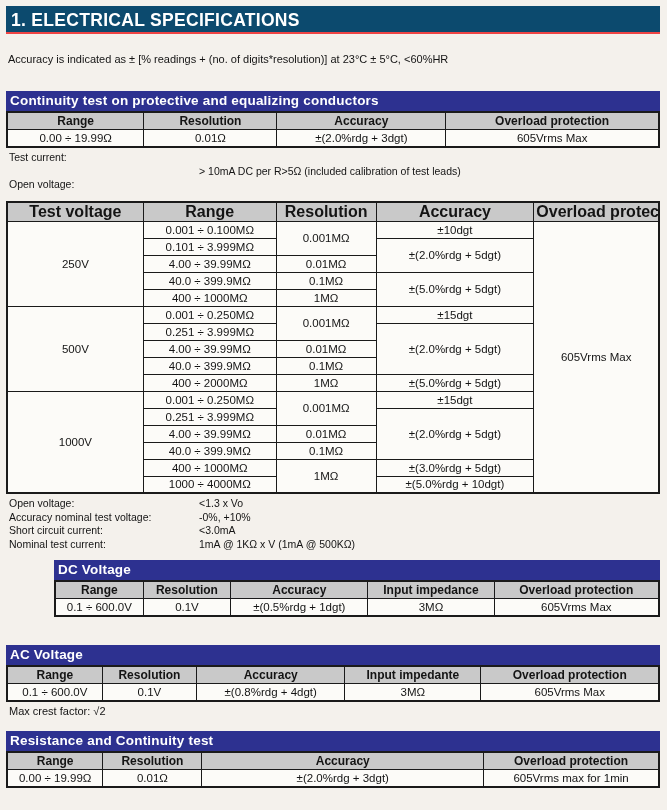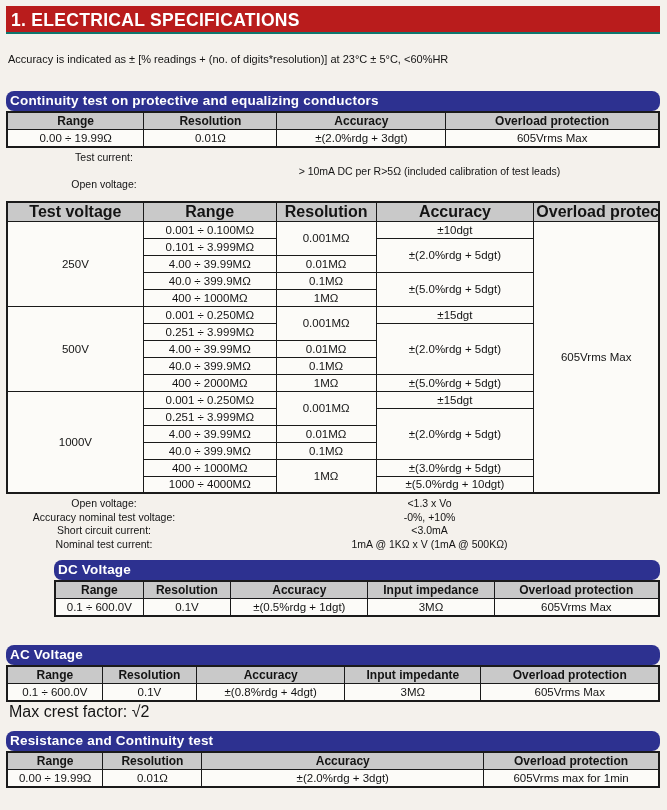--- a/index.html
+++ b/index.html
@@ -4,57 +4,57 @@
 <style>
   * { box-sizing: border-box; margin: 0; padding: 0; }
   html, body { width: 667px; background: #e9e6e1; }
   body { font-family: "Liberation Sans", sans-serif; color: #141414; }
   .page {
     width: 667px; height: 810px; background: #f4f1ec;
     padding: 6px 7px 0 6px; position: relative; overflow: hidden;
   }
   
   .title-bar {
-    background: #b91c1c; color: #fff; font-weight: bold;
+    background: #0c4a6e; color: #fff; font-weight: bold;
     font-size: 17.5px; height: 28px; line-height: 28px;
     padding-left: 5px; letter-spacing: 0.3px;
-    border-bottom: 2px solid #0f766e;
+    border-bottom: 2px solid #ef4444;
   }
   .accuracy-note { font-size: 11px; line-height: 13px; margin: 19px 0 0 2px; }
 
   
   .section-bar {
     background: #2d3190; color: #fff; font-weight: bold;
     font-size: 13.5px; height: 20px; line-height: 20px;
-    padding-left: 4px; letter-spacing: 0.2px; border-radius: 8px;
+    padding-left: 4px; letter-spacing: 0.2px;
   }
 
   
   table.spec {
     width: 100%; border-collapse: collapse; table-layout: fixed;
     background: #fcfbf8;
   }
   table.spec th, table.spec td {
     border: 1px solid #1a1a1a; text-align: center; vertical-align: middle;
     font-size: 11.5px; padding: 0 2px; overflow: hidden; white-space: nowrap;
   }
   table.spec { border: 2px solid #1a1a1a; }
   table.spec th {
     background: #c9c9c9; font-weight: bold; font-size: 12px; height: 17px;
   }
   table.spec td { height: 18px; }
   table.insulation td { height: 17px; font-size: 11.5px; }
   table.insulation th { font-size: 16px; }
 
   
-  .notes { margin: 3px 0 0 3px; text-align: center; }
+  .notes { margin: 3px 0 0 3px; }
   .note-row { display: flex; font-size: 10.5px; line-height: 13.5px; }
   .note-label { width: 190px; flex: 0 0 190px; }
   .note-value { flex: 1; }
-  .single-note { font-size: 16px; line-height: 13px; margin: 3px 0 0 3px; }
+  .single-note { font-size: 11px; line-height: 13px; margin: 3px 0 0 3px; }
 
   
   .sec-continuity  { margin-top: 25px; }
   .sec-insulation  { margin-top: 9px;  }
   .sec-dc          { margin-top: 9px; padding-left: 48px;  }
   .sec-ac          { margin-top: 28px; }
   .sec-resistance  { margin-top: 13px; }
 </style>
 </head>
 <body>

